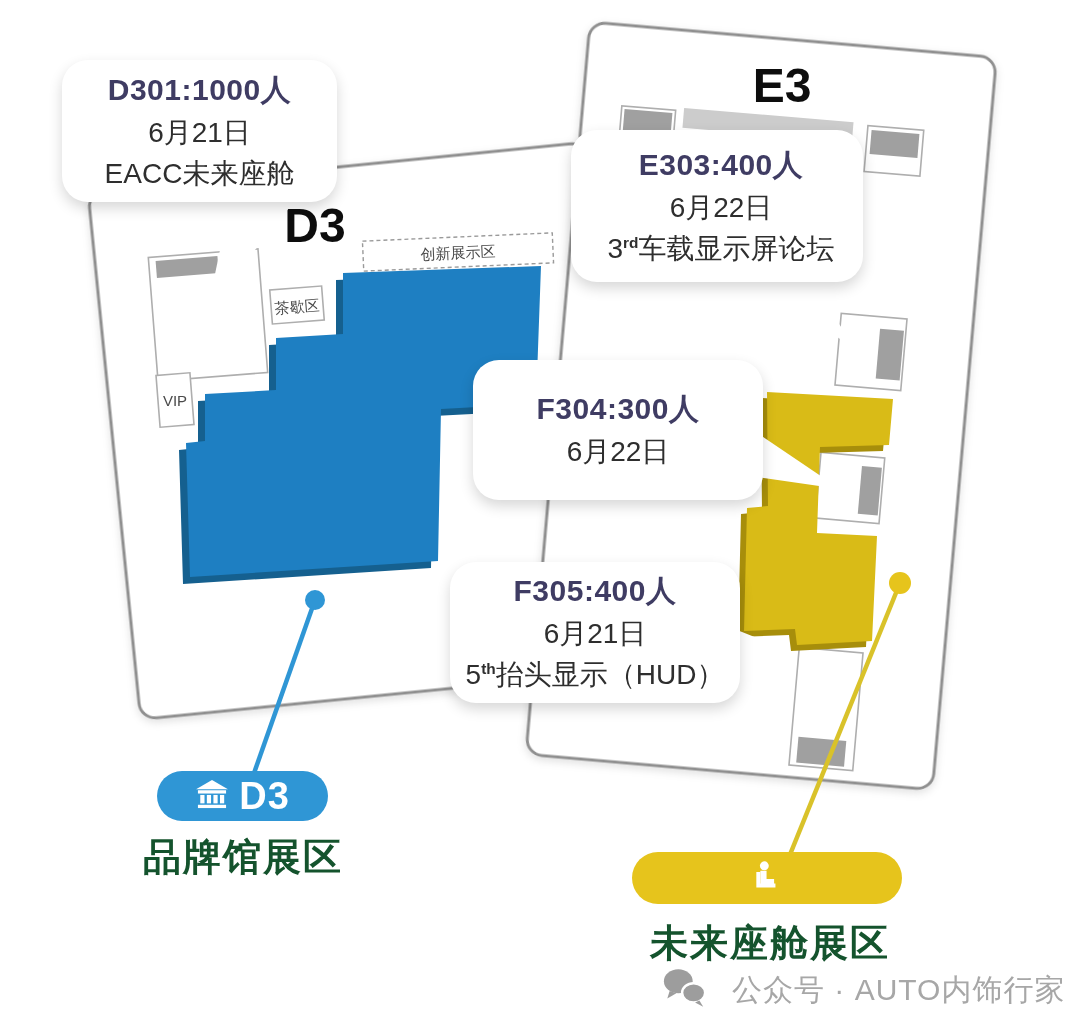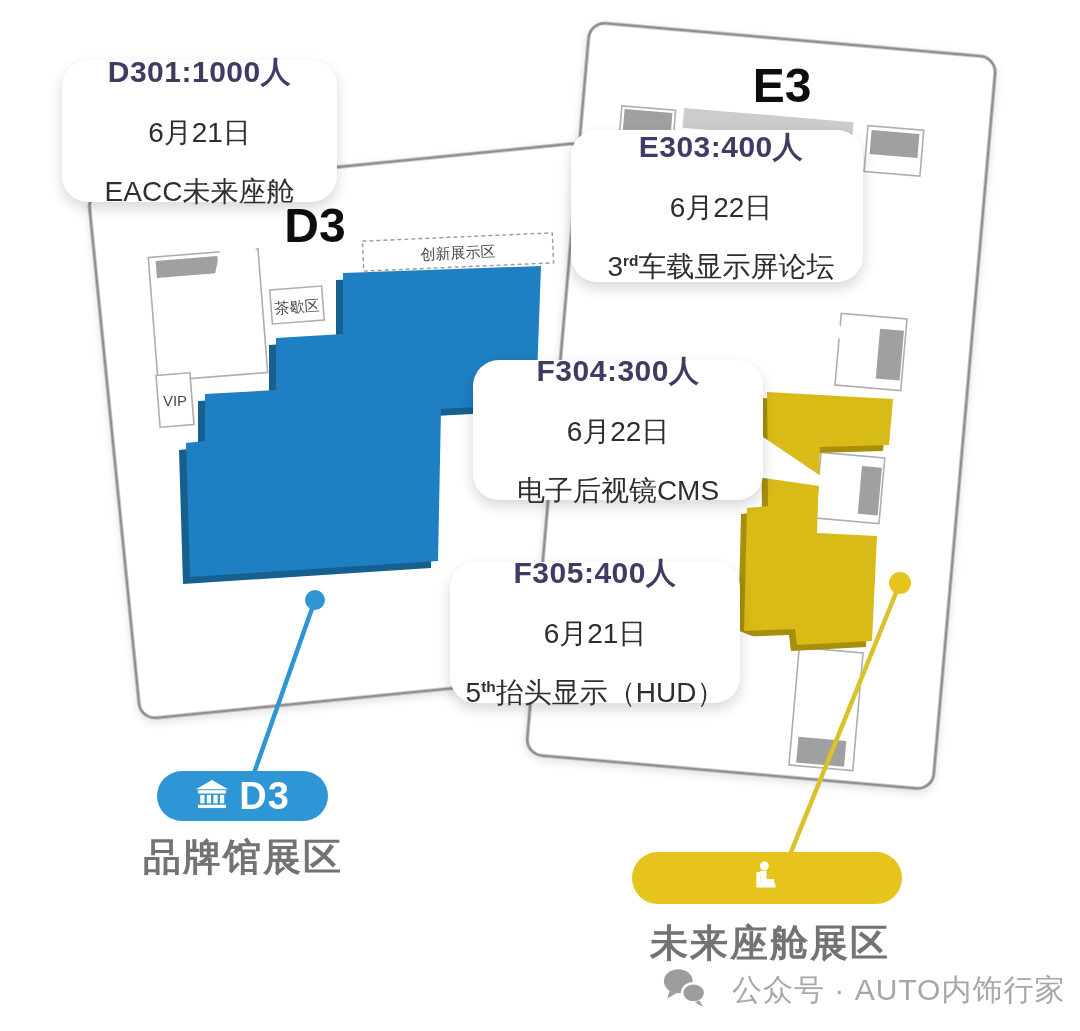--- a/index.html
+++ b/index.html
@@ -21,32 +21,32 @@
   .yellowzone-dark{fill:var(--yellow_zone_dark,#a78e0b);}
   .blue-line{stroke:var(--blue_accent,#2f96d5);stroke-width:4.5;}
   .blue-dot{fill:var(--blue_accent,#2f96d5);}
   .yellow-line{stroke:var(--yellow_line,#d9c22a);stroke-width:4.5;}
   .yellow-dot{fill:var(--yellow_accent,#e6c41c);}
   .tail{fill:#ffffff;}
 
   
   .callout{position:absolute;background:#fff;border-radius:26px;
     box-shadow:0 6px 14px rgba(0,0,0,0.16);display:flex;flex-direction:column;
-    align-items:center;justify-content:center;gap:21px;text-align:center;z-index:3;}
+    align-items:center;justify-content:center;gap:3px;text-align:center;z-index:3;}
   .co-title{font-size:30px;font-weight:800;color:var(--callout_title,#3f3c63);letter-spacing:.5px;}
   .co-line{font-size:28px;font-weight:500;color:#2e2e2e;}
   .co-line sup{font-size:.55em;font-weight:600;}
 
   
   .pill{position:absolute;border-radius:27px;display:flex;align-items:center;
     justify-content:center;gap:10px;color:#fff;font-weight:800;z-index:4;}
   .pill-blue{background:var(--blue_accent,#2f96d5);}
   .pill-yellow{background:var(--yellow_accent,#e6c41c);}
   .pill-text{font-size:38px;letter-spacing:1px;}
-  .zone-label{position:absolute;font-size:38px;font-weight:800;color:#737373;
+  .zone-label{position:absolute;font-size:38px;font-weight:800;color:#14532d;
     letter-spacing:2px;text-align:center;z-index:4;}
 
   
   .watermark{position:absolute;display:flex;align-items:center;gap:24px;z-index:4;}
   .watermark .wm-text{font-size:30px;color:#a7a7a7;letter-spacing:1px;}
 </style>
 </head>
 <body>
 
 <div class="stage">
@@ -141,21 +141,20 @@
 
   <div class="callout" style="left:571px;top:130px;width:284px;height:152px;padding-left:8px;">
     <div class="co-title">E303:400人</div>
     <div class="co-line">6月22日</div>
     <div class="co-line"><span>3</span><sup>rd</sup><span>车载显示屏论坛</span></div>
   </div>
 
   <div class="callout" style="left:473px;top:360px;width:290px;height:140px;">
     <div class="co-title">F304:300人</div>
     <div class="co-line">6月22日</div>
-    <div class="co-line">电子后视镜CMS</div>
   </div>
 
   <div class="callout" style="left:450px;top:562px;width:290px;height:141px;">
     <div class="co-title">F305:400人</div>
     <div class="co-line">6月21日</div>
     <div class="co-line"><span>5</span><sup>th</sup><span>抬头显示（HUD）</span></div>
   </div>
 
   <div class="pill pill-blue" style="left:157px;top:771px;width:171px;height:50px;">
     <span>

